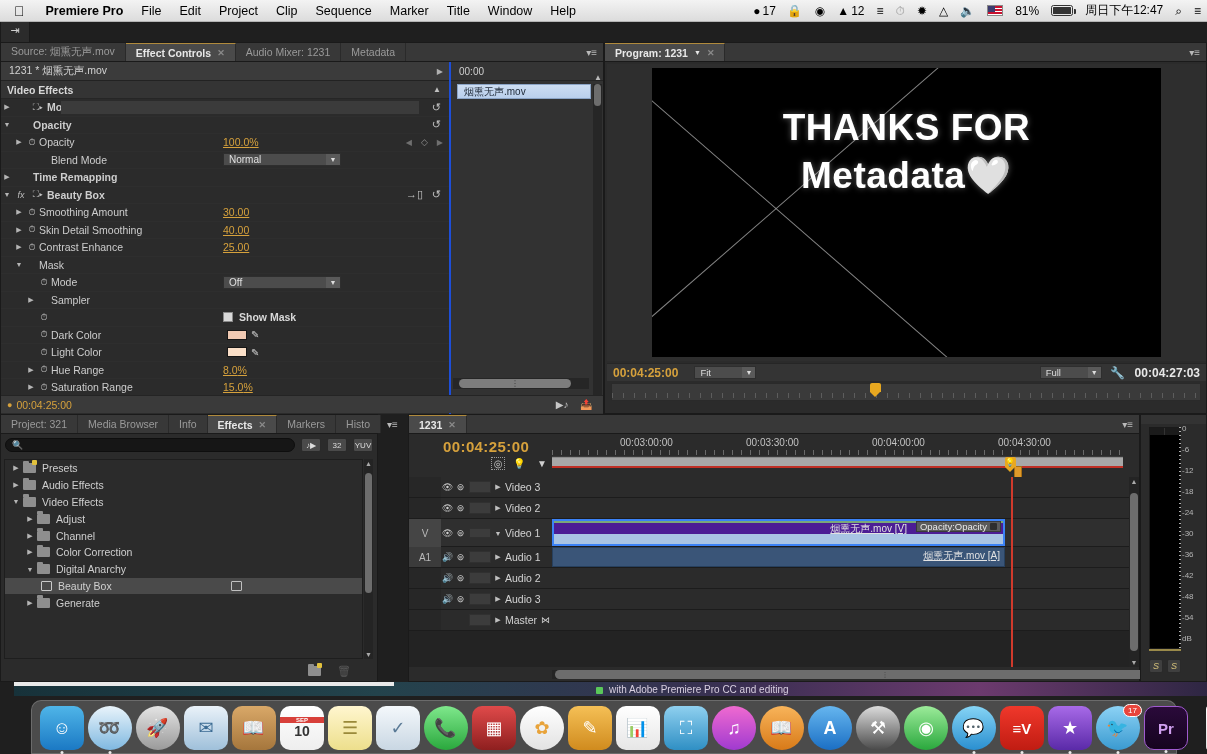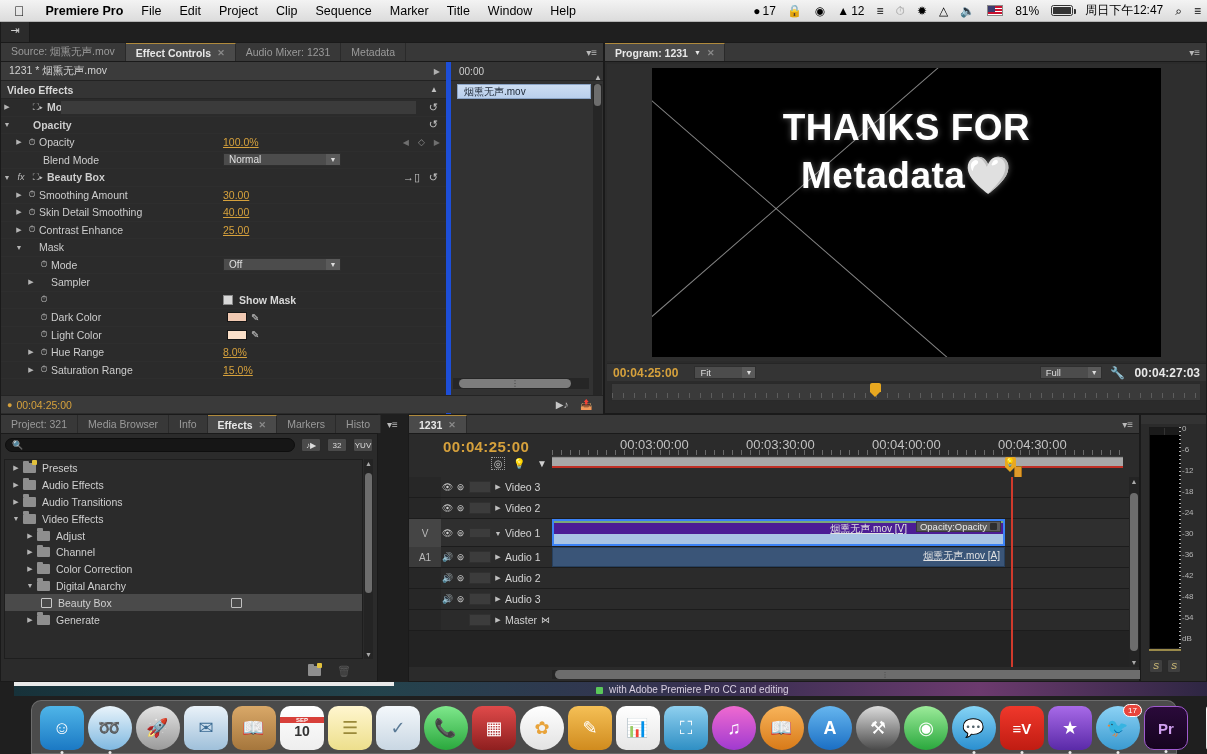--- a/index.html
+++ b/index.html
@@ -57,21 +57,21 @@
     background:#383838; border-right:1px solid #2a2a2a; white-space:nowrap;
   }
   .tab.active { background:#4a4a4a; color:#e8e8e8; font-weight:bold; border-top:1px solid #b08a3c;}
   .tab .xc { margin-left:6px; font-size:9px; color:#8a8a8a;}
   .tab-fill { flex:1; background:#383838; }
   .panelmenu { display:flex; align-items:center; padding:0 6px; color:#b9b9b9; font-size:10px; }
 
   
   #effect-controls { left:0; top:42px; width:604px; height:372px; }
   .ec-body { display:flex; height:352px; }
-  .ec-left { width:450px; border-right:5px solid #1d4ed8; background:#2b2b2b; position:relative; }
+  .ec-left { width:450px; border-right:2px solid #1d4ed8; background:#2b2b2b; position:relative; }
   .ec-right { flex:1; background:#323232; position:relative; }
   .ec-header {
     height:19px; background:#3b3b3b; display:flex; align-items:center;
     padding-left:8px; color:#d2d2d2; font-size:10.5px; border-bottom:1px solid #222;
   }
   .ec-header .arrow { margin-left:auto; margin-right:6px; color:#b0b0b0; font-size:8px;}
   .ec-sect {
     height:18px; background:#343434; display:flex; align-items:center; padding-left:6px;
     font-weight:bold; color:#d8d8d8; font-size:10.5px; border-bottom:1px solid #262626;
   }
@@ -203,21 +203,21 @@
   #timeline { left:408px; top:414px; width:732px; height:268px; }
   .tl-tabs { height:19px; background:#383838; display:flex; align-items:stretch; border-bottom:1px solid #1a1a1a;}
   .tl-head { position:absolute; left:0; top:20px; width:730px; height:40px; background:#2b2b2b;}
   .tl-tc { position:absolute; left:34px; top:3px; color:#d6a13c; font-size:15px; font-weight:bold; letter-spacing:.4px;}
   .tl-toolicons { position:absolute; left:82px; top:22px; display:flex; gap:8px; align-items:center;}
   .tl-toolicons .ti { width:14px;height:13px; display:flex;align-items:center;justify-content:center;
     font-size:10px; color:#d0d0d0;}
   .tl-toolicons .ti.boxed { border:1px dotted #9a9a9a; }
   .ruler { position:absolute; left:143px; top:20px; right:16px; height:22px; background:#2b2b2b;
     border-bottom:1px solid #3a3a3a;}
-  .ruler .lab { position:absolute; top:2px; font-size:13px; color:#c2c2c2; }
+  .ruler .lab { position:absolute; top:2px; font-size:10px; color:#c2c2c2; }
   .ruler .ticks { position:absolute; left:0;right:0;bottom:1px;height:5px;
     background-image:repeating-linear-gradient(90deg,#6a6a6a 0 1px,transparent 1px 9px);}
   .workbar { position:absolute; left:143px; top:42px; right:16px; height:9px; background:#a8a8a8; border-top:1px solid #8c8c8c;}
   .redline { position:absolute; left:143px; top:51px; right:16px; height:2px; background:#c03026;}
   .tl-body { position:absolute; left:0; top:62px; width:730px; bottom:14px; background:#232323; overflow:hidden;}
   .trow { position:relative; height:21px; border-bottom:1px solid #1c1c1c; background:#2b2b2b;}
   .thead { position:absolute; left:0; top:0; width:143px; height:100%; background:#2b2b2b; display:flex; align-items:center;}
   .tsrc { width:32px; text-align:center; color:#b9b9b9; font-size:10px; background:#3b3b3b; height:100%;
      display:flex;align-items:center;justify-content:center;}
   .tsrc.blank { background:#272727; }
@@ -377,27 +377,32 @@
           <span class="kfnav">
             <span>◀</span>
             <span class="dia">◇</span>
             <span>▶</span>
           </span>
         </div>
 
         <div class="row">
           <span class="tri empty">▶</span>
           <span class="stopw"></span>
-          <span class="lbl" style="margin-left:16px">Blend Mode</span>
+          <span class="lbl" style="margin-left:24px">Blend Mode</span>
           <span class="dropdown">
             <span>Normal</span>
             <span class="dd-arrow">▼</span>
           </span>
         </div>
 
+        <div class="row">
+          <span class="tri">▶</span>
+          <span class="fxbox"></span>
+          <span class="lbl" style="font-weight:bold;margin-left:4px">Time Remapping</span>
+        </div>
 
         <div class="row">
           <span class="tri">▼</span>
           <span class="fxbox">fx</span>
           <span class="tfm">⛶▸</span>
           <span class="lbl" style="font-weight:bold">Beauty Box</span>
           <span class="resetic" style="right:26px">→▯</span>
           <span class="resetic">↺</span>
         </div>
 
@@ -616,25 +621,20 @@
     <div class="fx-list">
       <div class="fx-row">
         <span class="tri2">▶</span>
         <span class="folder new"></span>
         <span>Presets</span>
       </div>
       <div class="fx-row">
         <span class="tri2">▶</span>
         <span class="folder"></span>
         <span>Audio Effects</span>
-      </div>
-      <div class="fx-row">
-        <span class="tri2">▶</span>
-        <span class="folder"></span>
-        <span>Audio Transitions</span>
       </div>
       <div class="fx-row">
         <span class="tri2">▼</span>
         <span class="folder"></span>
         <span>Video Effects</span>
       </div>
       <div class="fx-row" style="padding-left:18px">
         <span class="tri2">▶</span>
         <span class="folder"></span>
         <span>Adjust</span>

